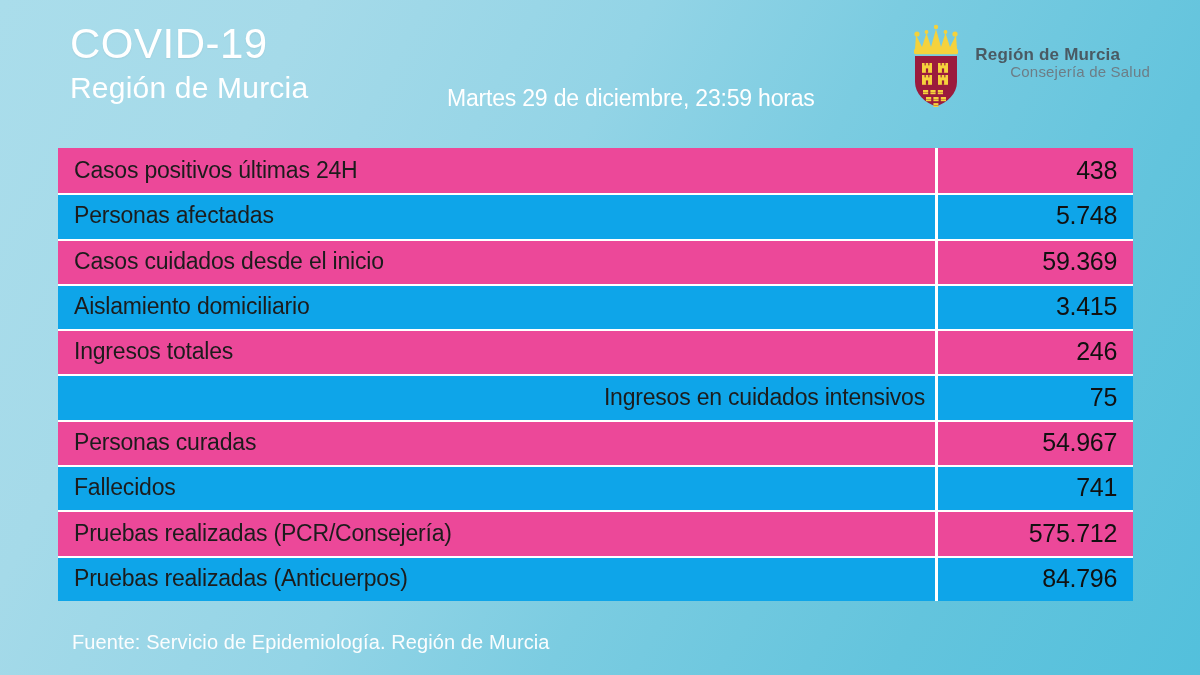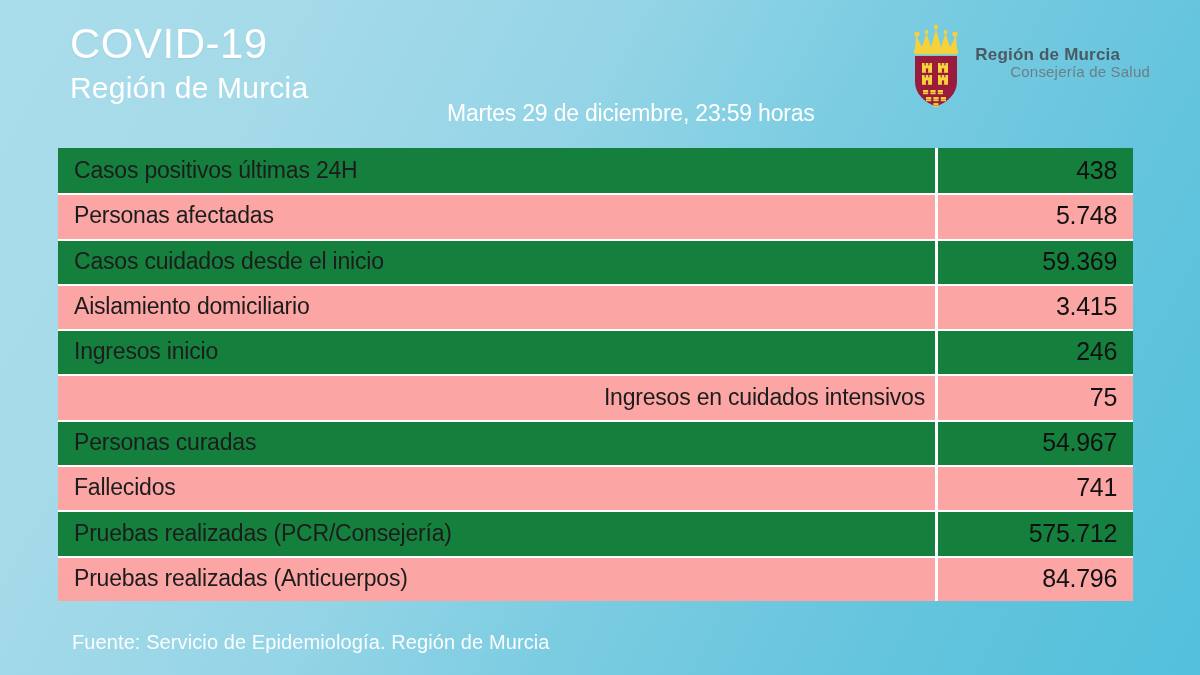--- a/index.html
+++ b/index.html
@@ -72,21 +72,21 @@
     font-size: 30px;
     font-weight: 400;
     line-height: 1.2;
     margin-top: 4px;
     letter-spacing: 0.2px;
   }
 
   .date-stamp {
     position: absolute;
     left: 447px;
-    top: 100px;
+    top: 85px;
     color: #ffffff;
     font-size: 23px;
     font-weight: 400;
     letter-spacing: -0.2px;
     white-space: nowrap;
   }
 
   
   .logo {
     position: absolute;
@@ -135,22 +135,22 @@
     background: #ffffff;
   }
 
   .row {
     display: flex;
     height: 45.3px;
     align-items: center;
     position: relative;
   }
 
-  .row.tint  { background: #15803d; }
-  .row.plain { background: #fca5a5; }
+  .row.tint  { background: #ec4899; }
+  .row.plain { background: #0ea5e9; }
 
   .row + .row::before {
     content: "";
     position: absolute;
     left: 0; right: 0; top: 0;
     height: 2px;
     background: #ffffff;
   }
 
   .cell-label {
@@ -315,21 +315,21 @@
         <div class="cell-label">Casos cuidados desde el inicio</div>
         <div class="col-divider"></div>
         <div class="cell-value">59.369</div>
       </div>
       <div class="row plain">
         <div class="cell-label">Aislamiento domiciliario</div>
         <div class="col-divider"></div>
         <div class="cell-value">3.415</div>
       </div>
       <div class="row tint">
-        <div class="cell-label">Ingresos inicio</div>
+        <div class="cell-label">Ingresos totales</div>
         <div class="col-divider"></div>
         <div class="cell-value">246</div>
       </div>
       <div class="row plain">
         <div class="cell-label indent">Ingresos en cuidados intensivos</div>
         <div class="col-divider"></div>
         <div class="cell-value">75</div>
       </div>
       <div class="row tint">
         <div class="cell-label">Personas curadas</div>

